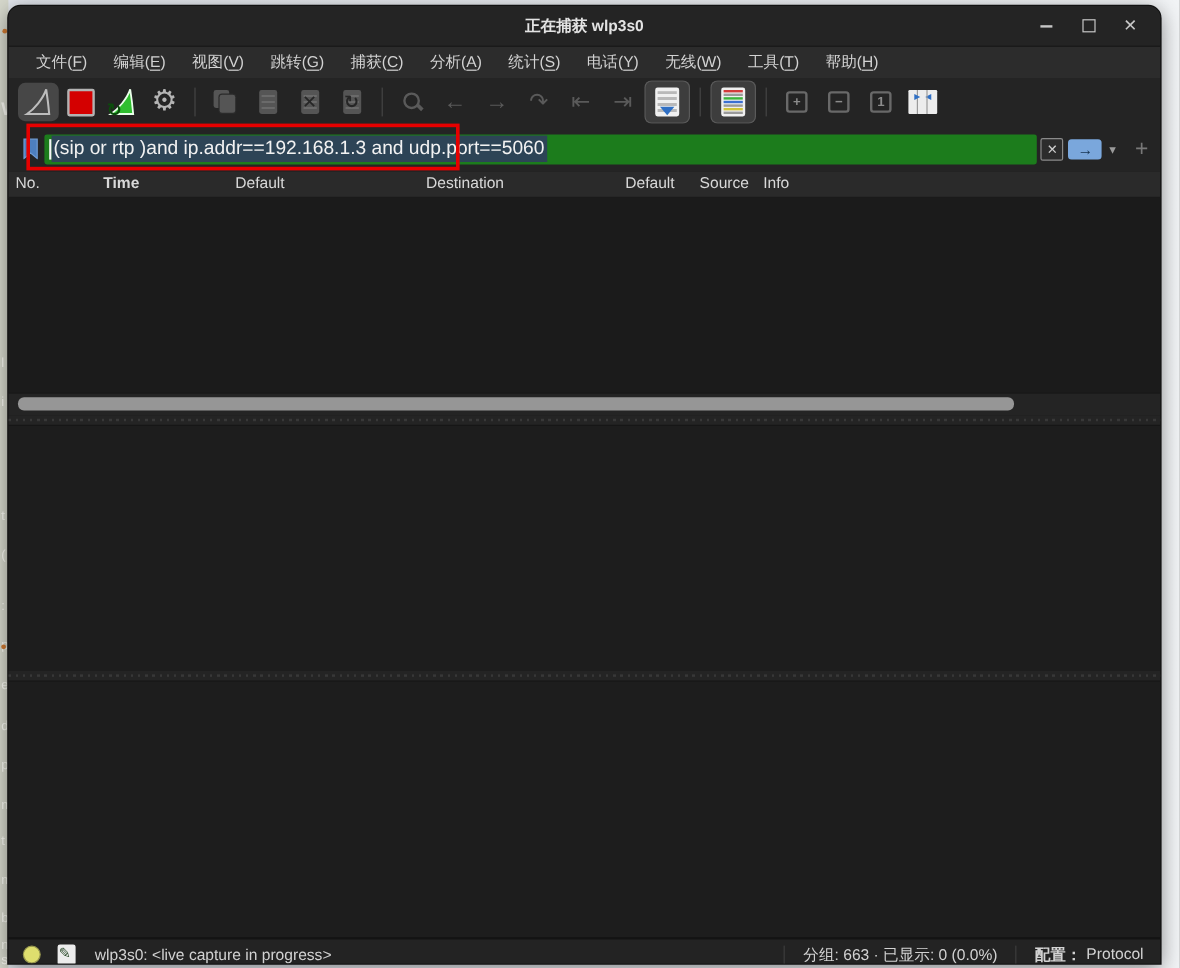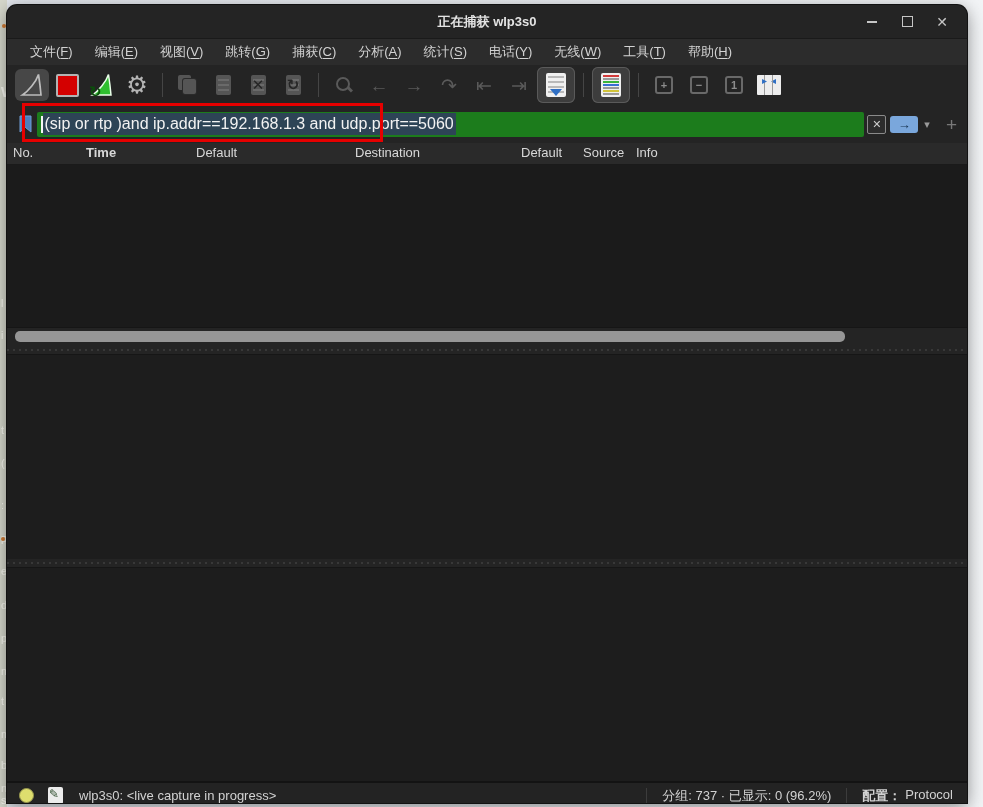--- a/index.html
+++ b/index.html
@@ -312,21 +312,21 @@
   <div class="pane-gap"></div>
 
   <div class="statusbar">
     <div class="expert-dot"></div>
     <div class="comment-icn">
         <span>✎</span>
       </div>
     <div class="capture-info">wlp3s0: &lt;live capture in progress&gt;</div>
     <div class="sb-right">
       <div class="sb-sep"></div>
-      <div class="packets-summary">分组: 737 · 已显示: 0 (96.2%)</div>
+      <div class="packets-summary">分组: 663 · 已显示: 0 (0.0%)</div>
       <div class="sb-sep"></div>
       <div class="profile">
         <span class="plabel">配置：</span>
         <span>Protocol</span>
       </div>
     </div>
   </div>
 
   <div class="annotation" style="border-color: rgb(230, 0, 0);"></div>
 </div>

